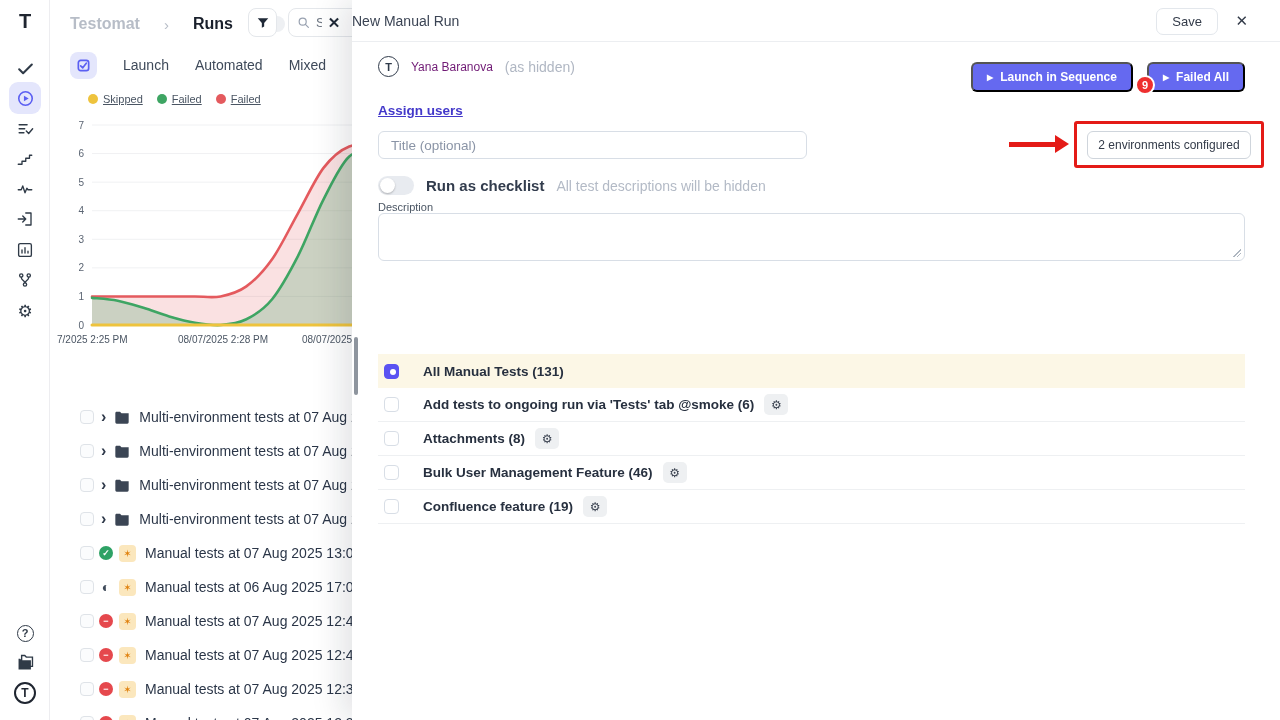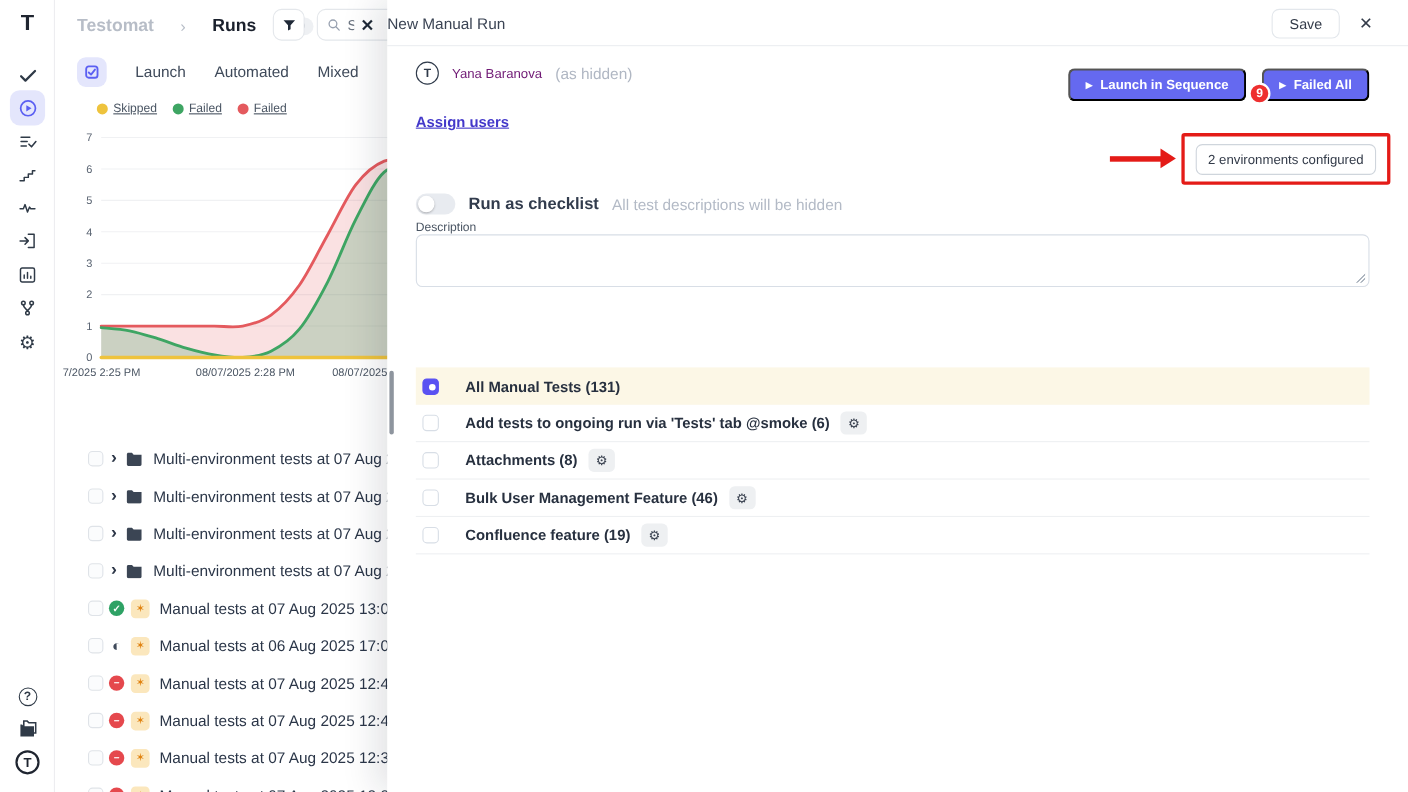--- a/index.html
+++ b/index.html
@@ -126,21 +126,21 @@
 
   .tp-head { position:absolute; left:26px; top:293px; width:867px; height:32px; display:flex; align-items:center; }
   .tp-title { font-size:17px; font-weight:700; color:#3a4554; }
   .tp-search { margin-left:33px; width:163px; height:27px; border:1px solid #dfe3e8; border-radius:6px;
     display:flex; align-items:center; gap:7px; padding:0 9px; font-size:12.5px; color:#9aa4b2; }
   .tp-new { margin-left:auto; height:25px; padding:0 12px; background:#fff; border:1px solid #d5dae2; border-radius:7px;
     display:flex; align-items:center; gap:6px; font-size:12.5px; color:#374151; }
 
   .tp-list { position:absolute; left:26px; top:334px; width:867px; }
   .tp-row { height:34px; display:flex; align-items:center; border-bottom:1px solid #eef0f2; }
-  .tp-row.hl { background:#fcf7e6; border-bottom:none; }
+  .tp-row.hl { background:#fcf7e6; border-bottom:none;margin-top:20px; }
   .tp-cb { width:15px; height:15px; border:1px solid #d8dee6; border-radius:4px; background:#fff; margin-left:6px; flex:none; position:relative; }
   .tp-cb.on { background:#5a52f2; border-color:#5a52f2; }
   .tp-cb.on::after { content:""; position:absolute; left:4.5px; top:4.5px; width:6px; height:6px; background:#fff; border-radius:50%; }
   .tp-label { margin-left:24px; font-size:13.5px; font-weight:700; color:#27303f; }
   .tp-gear { margin-left:10px; width:24px; height:21px; background:#eef0f2; border-radius:5px;
     display:flex; align-items:center; justify-content:center; font-size:12px; color:#3c4452; }
 
   .icon-stroke { stroke:#2f3a47; stroke-width:1.8; fill:none; stroke-linecap:round; stroke-linejoin:round; }
 </style>
 </head>
@@ -395,20 +395,23 @@
     </button>
     <button class="btn-indigo">
       <span class="play-glyph">▶</span>
       <span>Failed All</span>
     </button>
   </div>
   <div class="badge-9">9</div>
 
   <a class="assign-link">Assign users</a>
 
+  <div class="title-input">
+    <span>Title (optional)</span>
+  </div>
 
   <div class="env-rect"></div>
   <div class="env-arrow-bar"></div>
   <div class="env-arrow-head"></div>
   <button class="env-btn">2 environments configured</button>
 
   <div class="chk-row">
     <span class="toggle">
         <span class="knob"></span>
       </span>

